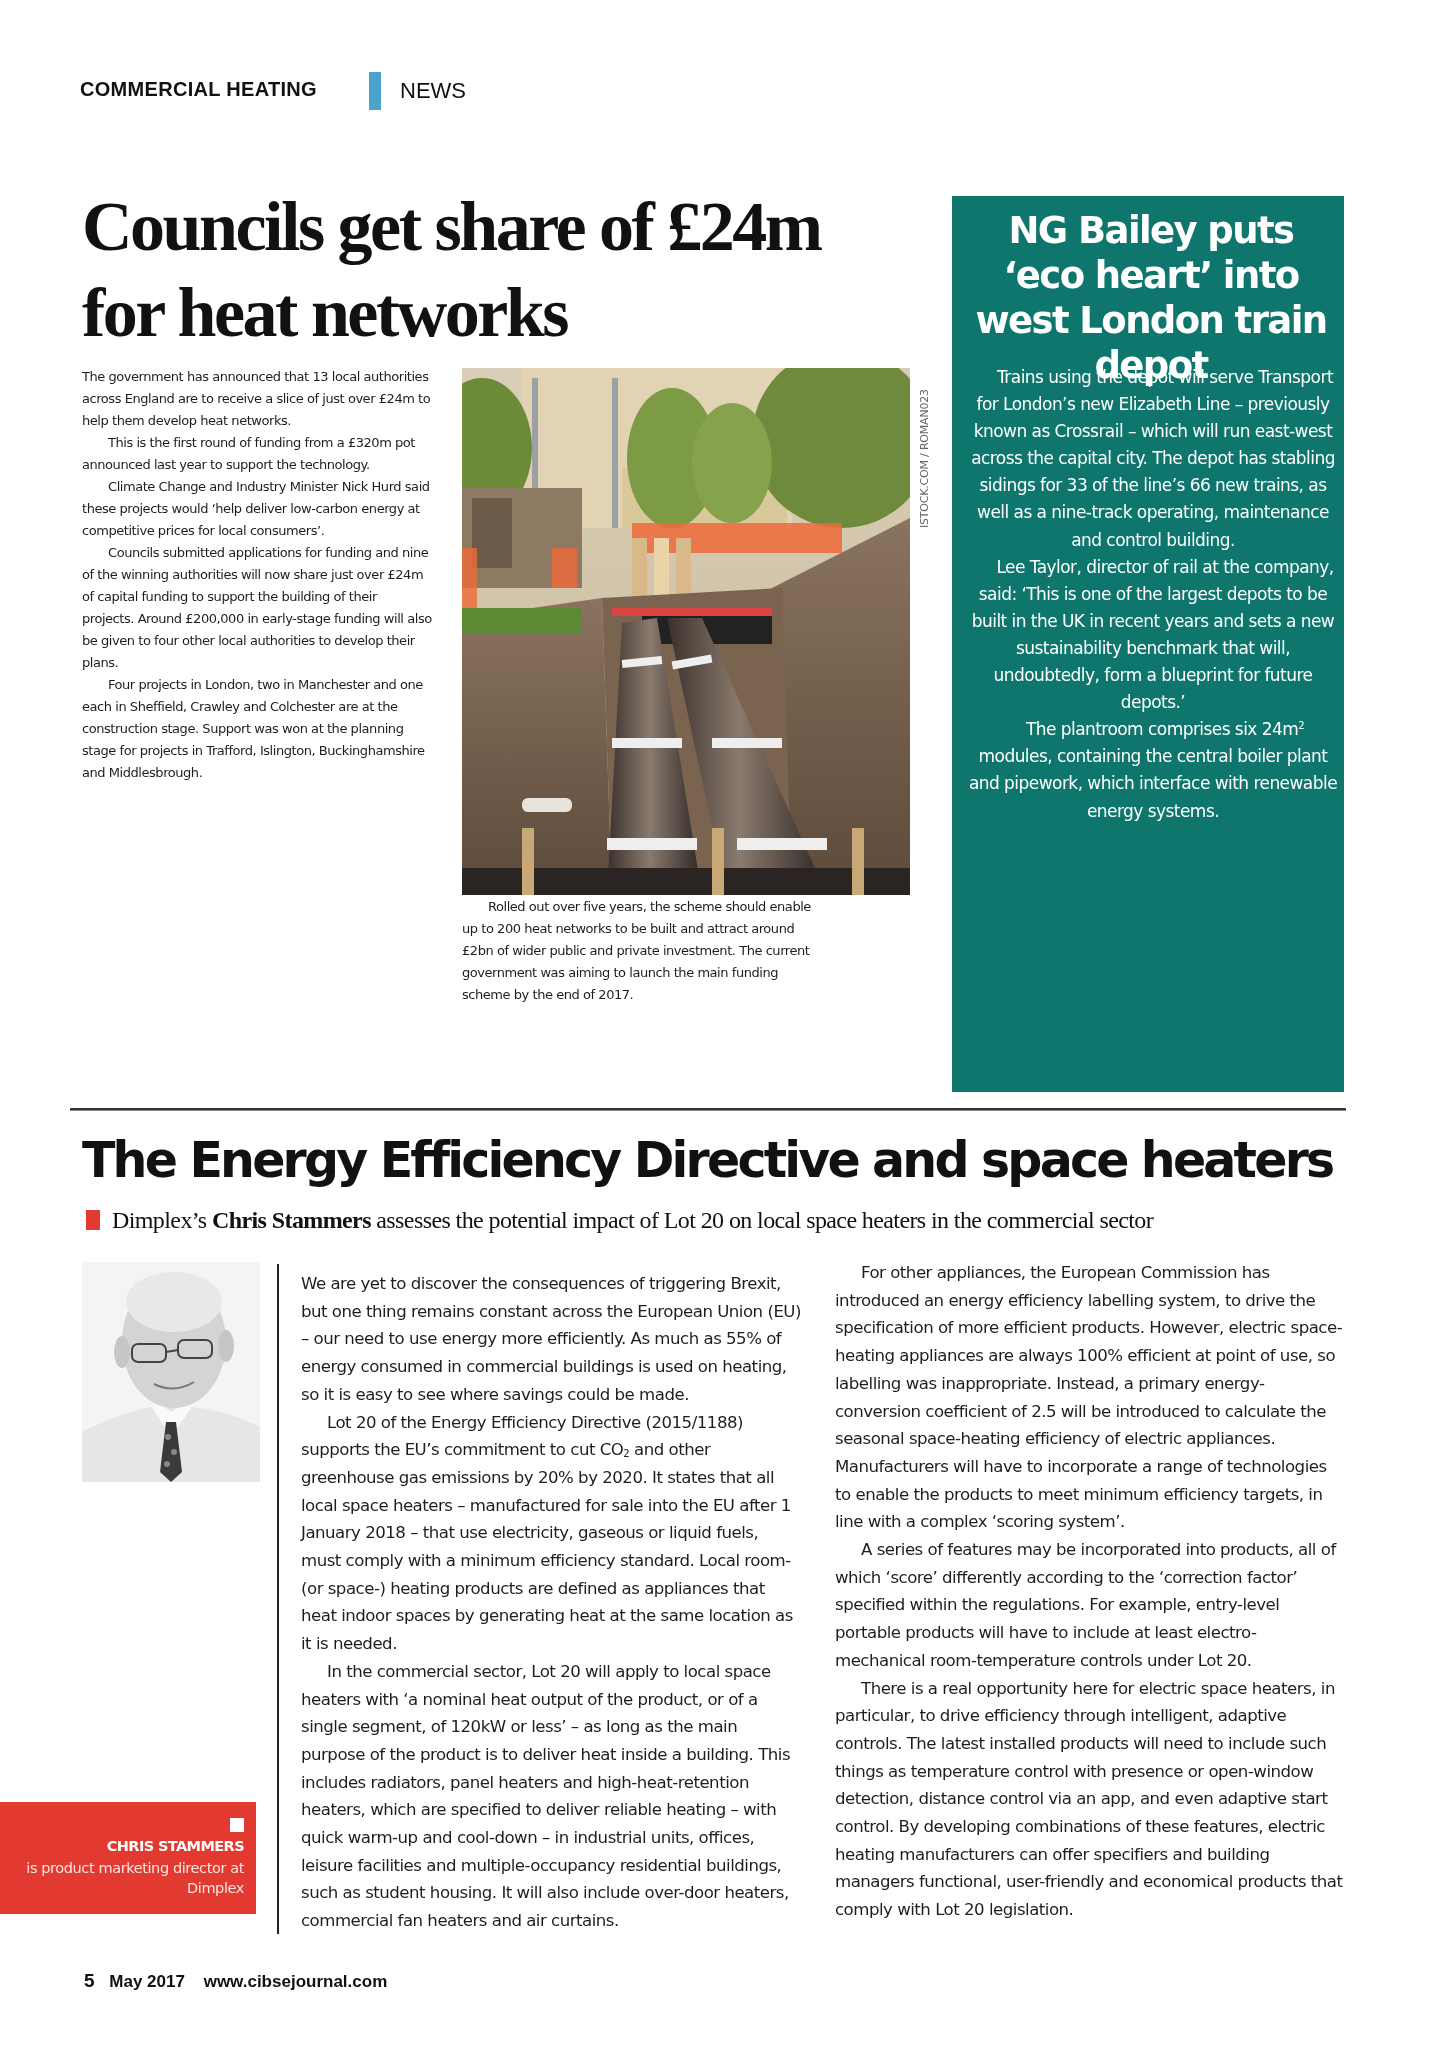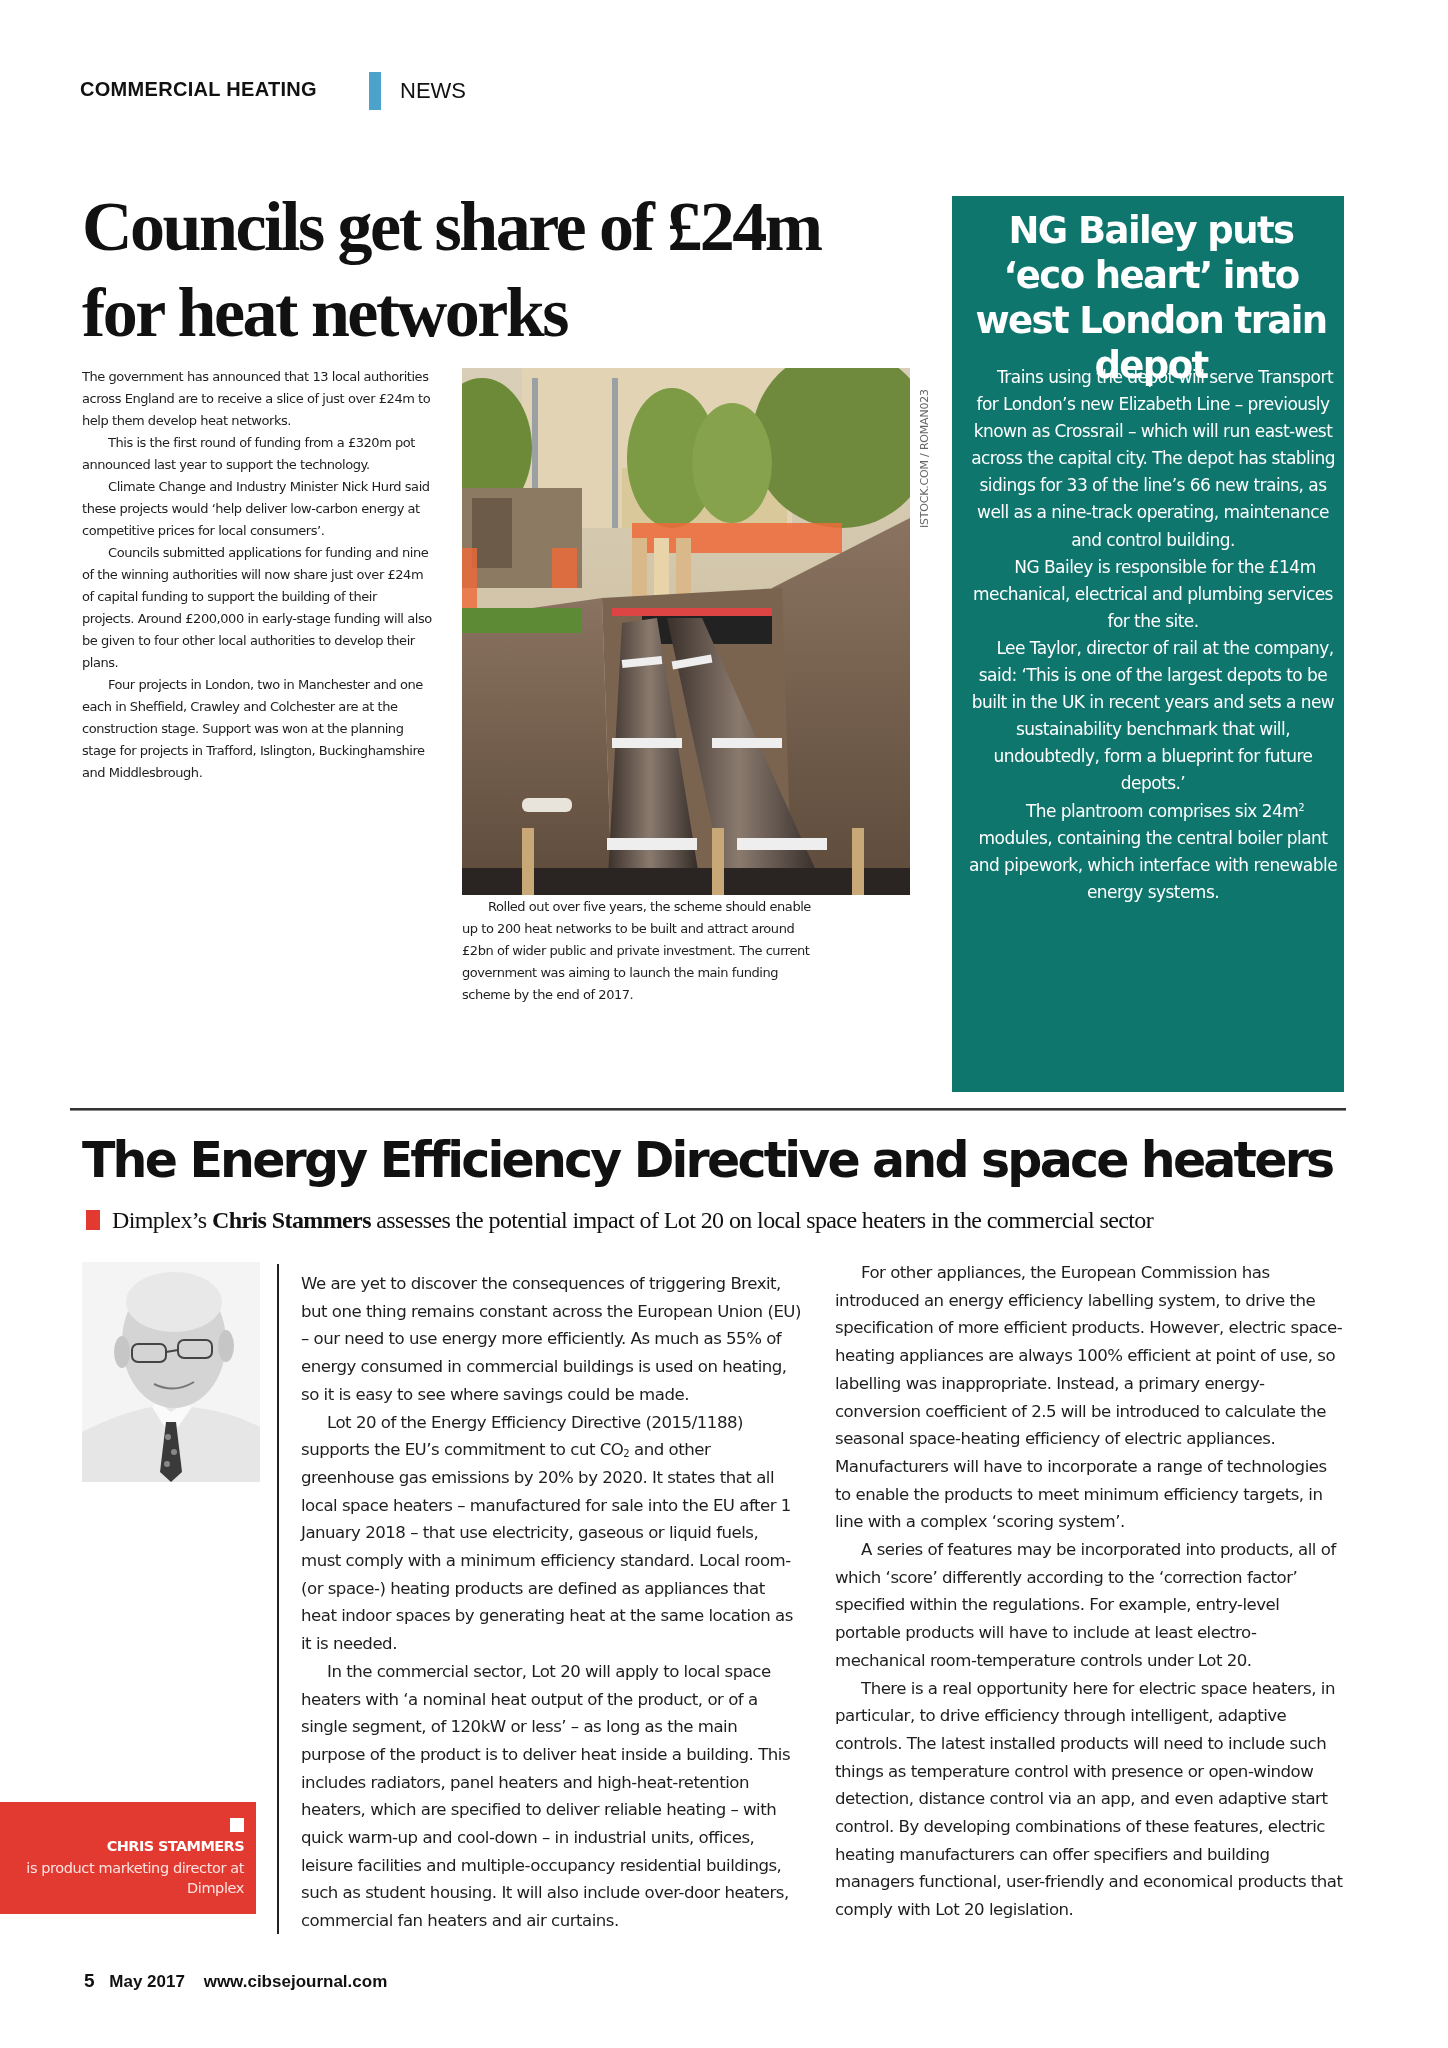--- a/index.html
+++ b/index.html
@@ -130,21 +130,20 @@
 <div class="abs photo-credit">ISTOCK.COM / ROMAN023</div>
 
 <div class="abs col a1-col2">
   <p>Rolled out over five years, the scheme should enable up to 200 heat networks to be built and attract around £2bn of wider public and private investment. The current government was aiming to launch the main funding scheme by the end of 2017.</p>
 </div>
 
 <div class="abs sidebar">
   <h2 class="sidebar-title" style="margin:0">NG Bailey puts ‘eco heart’ into west London train depot</h2>
   <div class="sidebar-body">
     <p>Trains using the depot will serve Transport for London’s new Elizabeth Line – previously known as Crossrail – which will run east-west across the capital city. The depot has stabling sidings for 33 of the line’s 66 new trains, as well as a nine-track operating, maintenance and control building.</p>
-    <p>NG Bailey is responsible for the £14m mechanical, electrical and plumbing services for the site.</p>
     <p>Lee Taylor, director of rail at the company, said: ‘This is one of the largest depots to be built in the UK in recent years and sets a new sustainability benchmark that will, undoubtedly, form a blueprint for future depots.’</p>
     <p><span>The plantroom comprises six 24m</span><sup>2</sup><span> modules, containing the central boiler plant and pipework, which interface with renewable energy systems.</span></p>
   </div>
 </div>
 
 <div class="abs divider"></div>
 
 <h1 class="abs headline2" style="margin:0">The Energy Efficiency Directive and space heaters</h1>
 <div class="abs standfirst-marker"></div>
 <div class="abs standfirst"><span>Dimplex’s </span><b>Chris Stammers</b><span> assesses the potential impact of Lot 20 on local space heaters in the commercial sector</span></div>

